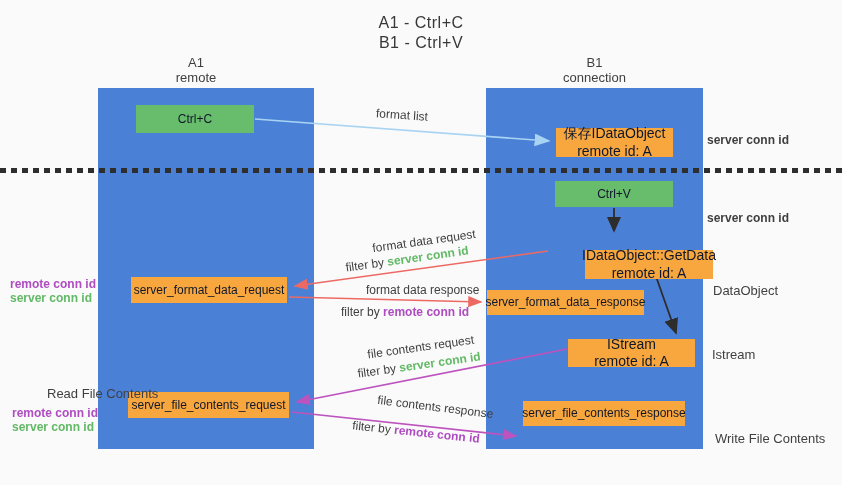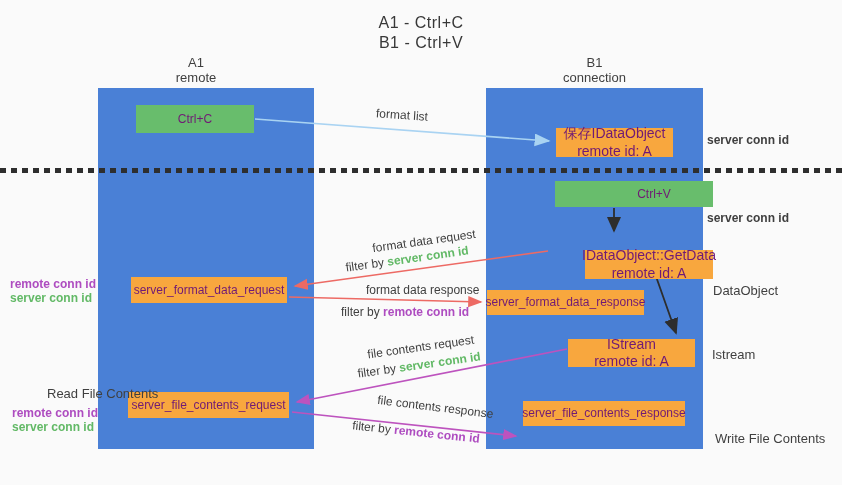--- a/index.html
+++ b/index.html
@@ -27,27 +27,27 @@
 
   svg.arrows{position:absolute;left:0;top:0;z-index:4;pointer-events:none;}
   .st-blue{stroke:var(--arrow-blue);stroke-width:1.6;fill:none;}
   .st-red{stroke:var(--arrow-red);stroke-width:1.6;fill:none;}
   .st-mag{stroke:var(--arrow-magenta);stroke-width:1.6;fill:none;}
   .st-blk{stroke:var(--arrow-black);stroke-width:1.8;fill:none;}
   .fill-blue{fill:var(--arrow-blue);} .fill-red{fill:var(--arrow-red);}
   .fill-mag{fill:var(--arrow-magenta);} .fill-blk{fill:var(--arrow-black);}
 
   .node{position:absolute;z-index:5;display:flex;flex-direction:column;align-items:center;
-        justify-content:center;color:#701a75;font-size:12px;text-align:left;line-height:1.25;}
+        justify-content:center;color:#0f172a;font-size:12px;text-align:left;line-height:1.25;}
   .node.green{background:var(--box-green);}
   .node.orange{background:var(--box-orange);}
   .node.two-line{font-size:14px;}
 
   #ctrl-c{left:136px;top:105px;width:118px;height:28px;}
-  #ctrl-v{left:555px;top:181px;width:118px;height:26px;padding-left:40px;}
+  #ctrl-v{left:555px;top:181px;width:118px;height:26px;}
   #save-dataobject{left:556px;top:128px;width:117px;height:29px;}
   #getdata{left:549px;top:250px;width:128px;height:29px;margin-left:36px;}
   #istream-node{left:568px;top:339px;width:127px;height:28px;}
   #format-request{left:131px;top:277px;width:156px;height:26px;}
   #format-response{left:487px;top:290px;width:157px;height:25px;}
   #file-request{left:128px;top:392px;width:161px;height:26px;}
   #file-response{left:523px;top:401px;width:162px;height:25px;}
 
   .flow-label{position:absolute;z-index:6;font-size:12px;color:var(--text-dark);white-space:nowrap;}
   .green-id{color:var(--text-green);font-weight:700;}

